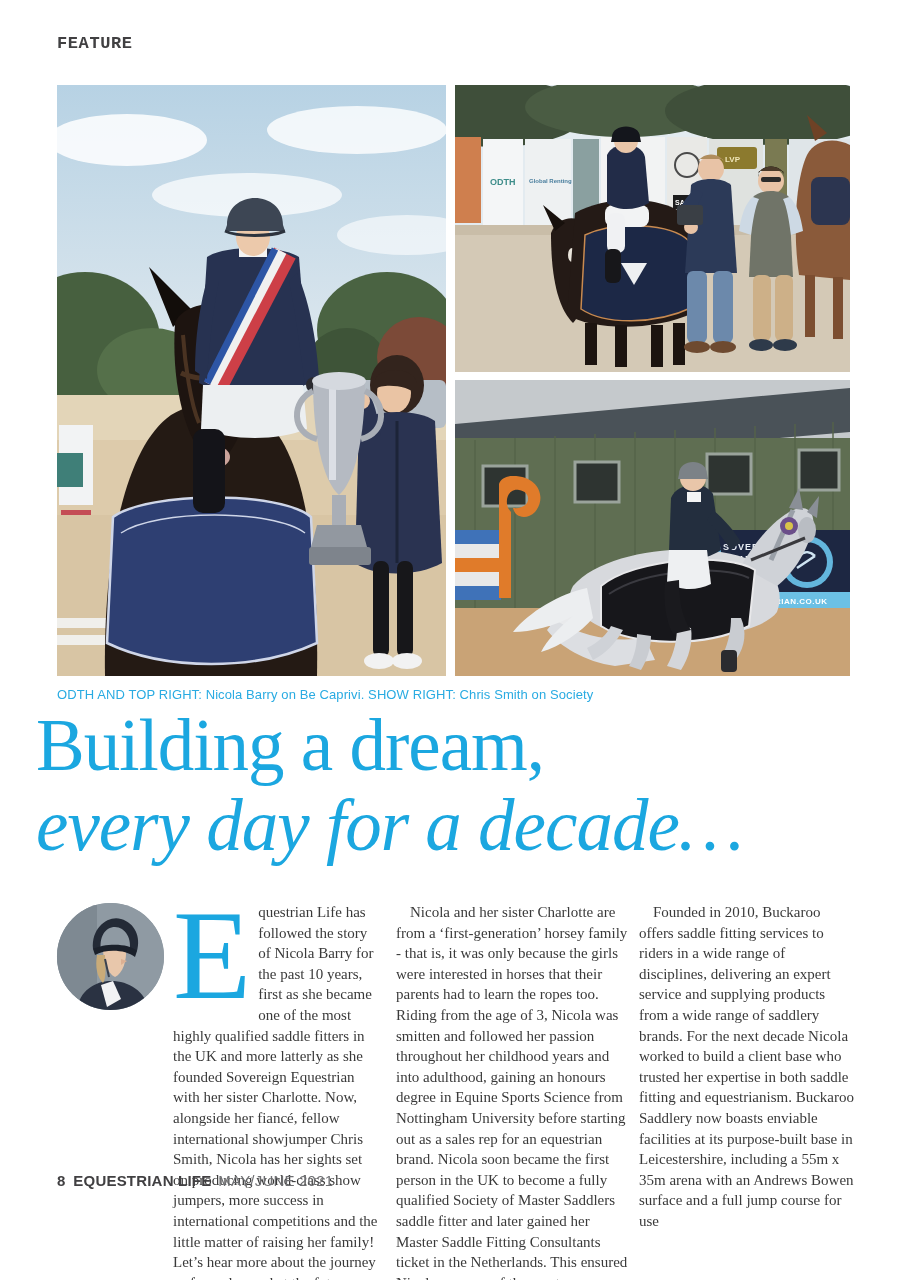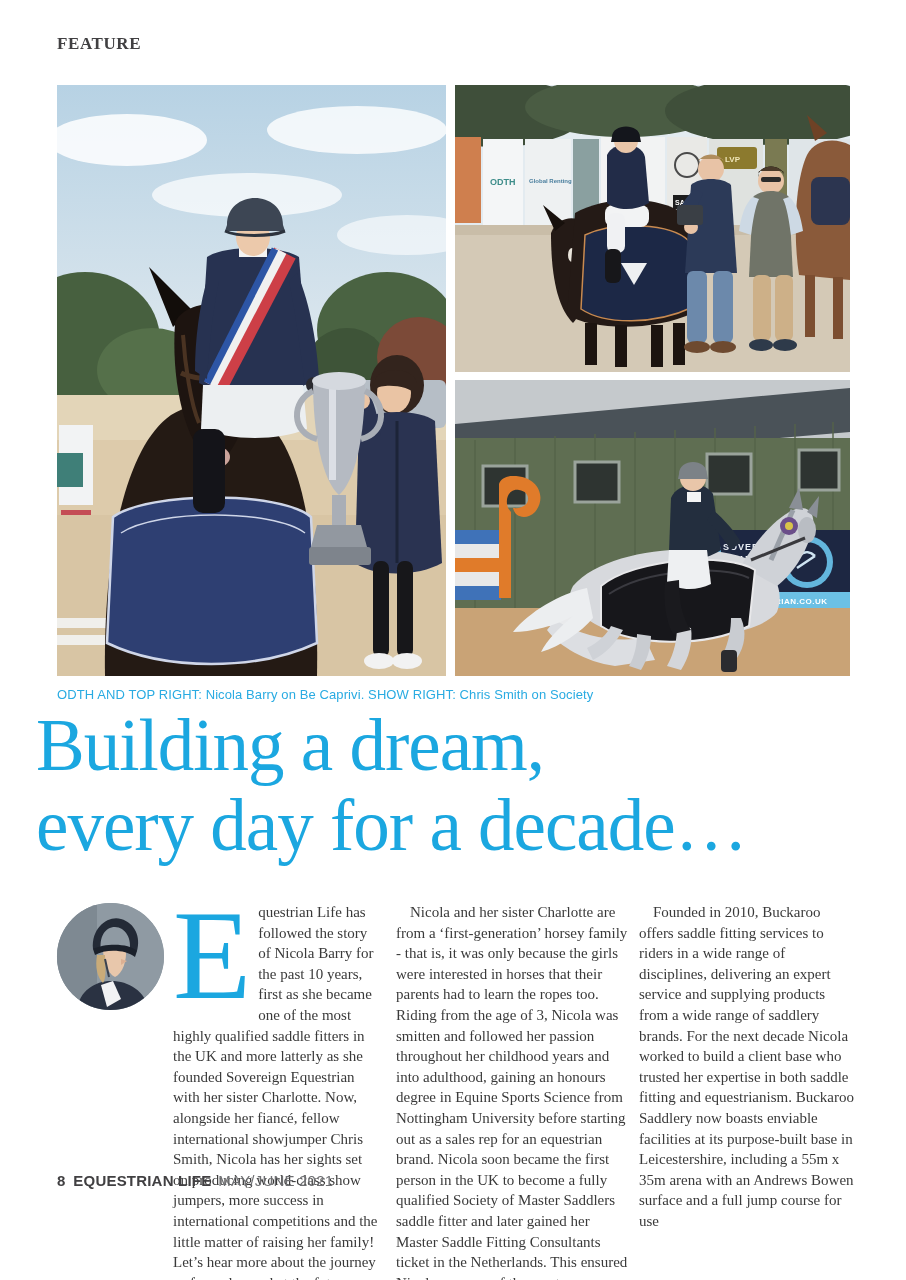--- a/index.html
+++ b/index.html
@@ -4,21 +4,21 @@
 <style>
   * { margin:0; padding:0; box-sizing:border-box; }
   html,body { background:#e9e9e9; }
   .page {
     position:relative; width:906px; height:1280px; margin:0 auto;
     background:#ffffff; overflow:hidden;
     font-family:"Liberation Serif", serif; color:#3a3a3a;
   }
   .kicker {
     position:absolute; left:57px; top:34px;
-    font-family:Liberation Serif, serif; font-weight:700;
+    font-family:Liberation Mono, monospace; font-weight:700;
     font-size:17px; letter-spacing:.6px; color:#414042;
   }
   
   .photos { position:absolute; left:57px; top:85px; width:793px; height:591px; }
   .photo { position:absolute; overflow:hidden; background:#dfe6ea; }
   .photo svg { display:block; }
   .photo-left   { left:0;   top:0;   width:389px; height:591px; }
   .photo-tr     { left:398px; top:0;   width:395px; height:287px; }
   .photo-br     { left:398px; top:295px; width:395px; height:296px; }
 
@@ -29,21 +29,21 @@
     color:#29abe2; letter-spacing:.1px;
   }
   .caption b { font-weight:400; }
 
   
   .headline {
     position:absolute; left:36px; top:706px; width:840px;
     font-family:"Liberation Serif", serif; color:#1ba7e0;
     font-size:73px; line-height:80px; letter-spacing:-1px;
   }
-  .headline .l2 { }
+  .headline .l2 { font-style:italic; }
 
   
   .avatar {
     position:absolute; left:57px; top:903px; width:107px; height:107px;
     border-radius:50%; overflow:hidden; background:#8f9aa3;
   }
   .col {
     position:absolute; top:902px; font-size:15px; line-height:20.6px;
     text-align:left; color:#3a3a3a;
   }

